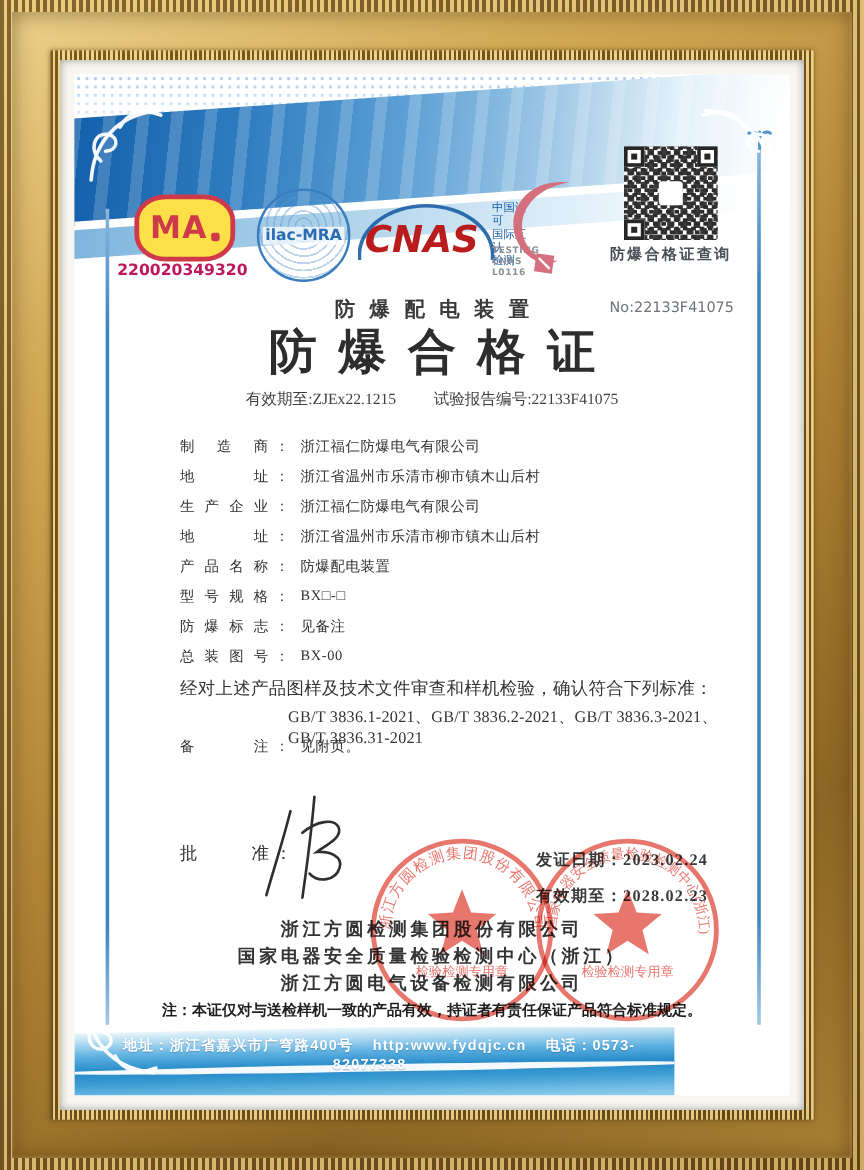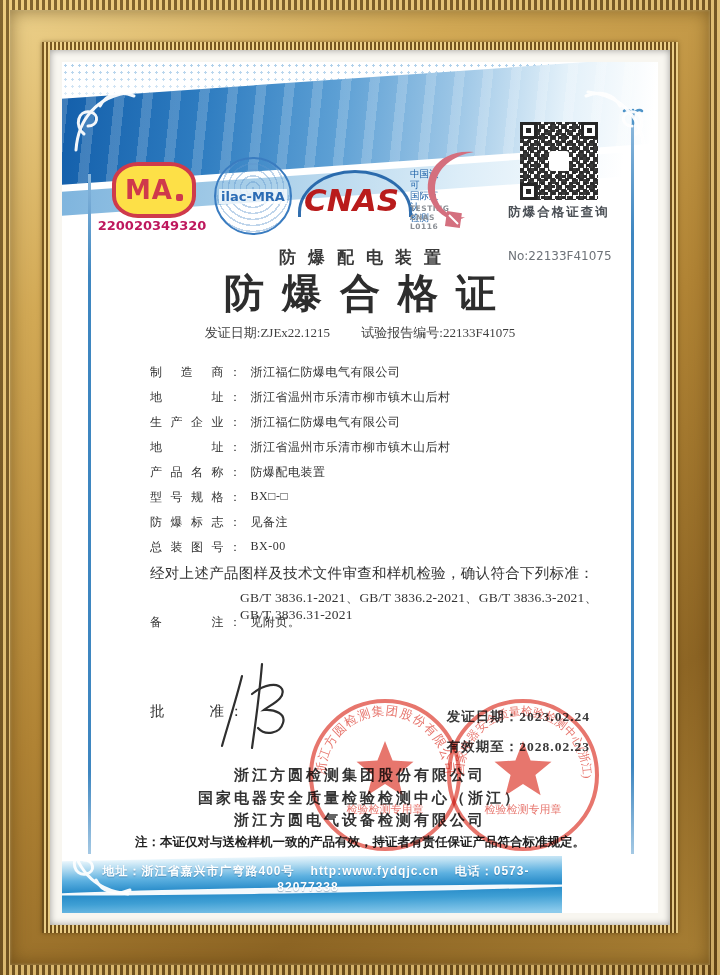--- a/index.html
+++ b/index.html
@@ -210,21 +210,21 @@
       <g fill="none" stroke="#4f94c8" stroke-width="2.5" stroke-linecap="round">
         <path d="M11,20 L11,6"></path>
           <path d="M11,10 C8,6 4,5 2,7"></path>
           <path d="M11,10 C14,6 18,5 20,7"></path>
       </g>
     </svg>
 
     <div class="cat">防爆配电装置</div>
     <div class="main-title">防爆合格证</div>
     <div class="nos">
-      <span>发证日期:ZJEx22.1215</span>
+      <span>有效期至:ZJEx22.1215</span>
       <span>试验报告编号:22133F41075</span>
     </div>
 
     <div class="body">
       <div class="row">
         <span class="lbl">制造商</span>
           <span class="colon">：</span>
           <span class="val">浙江福仁防爆电气有限公司</span>
       </div>
       <div class="row">

